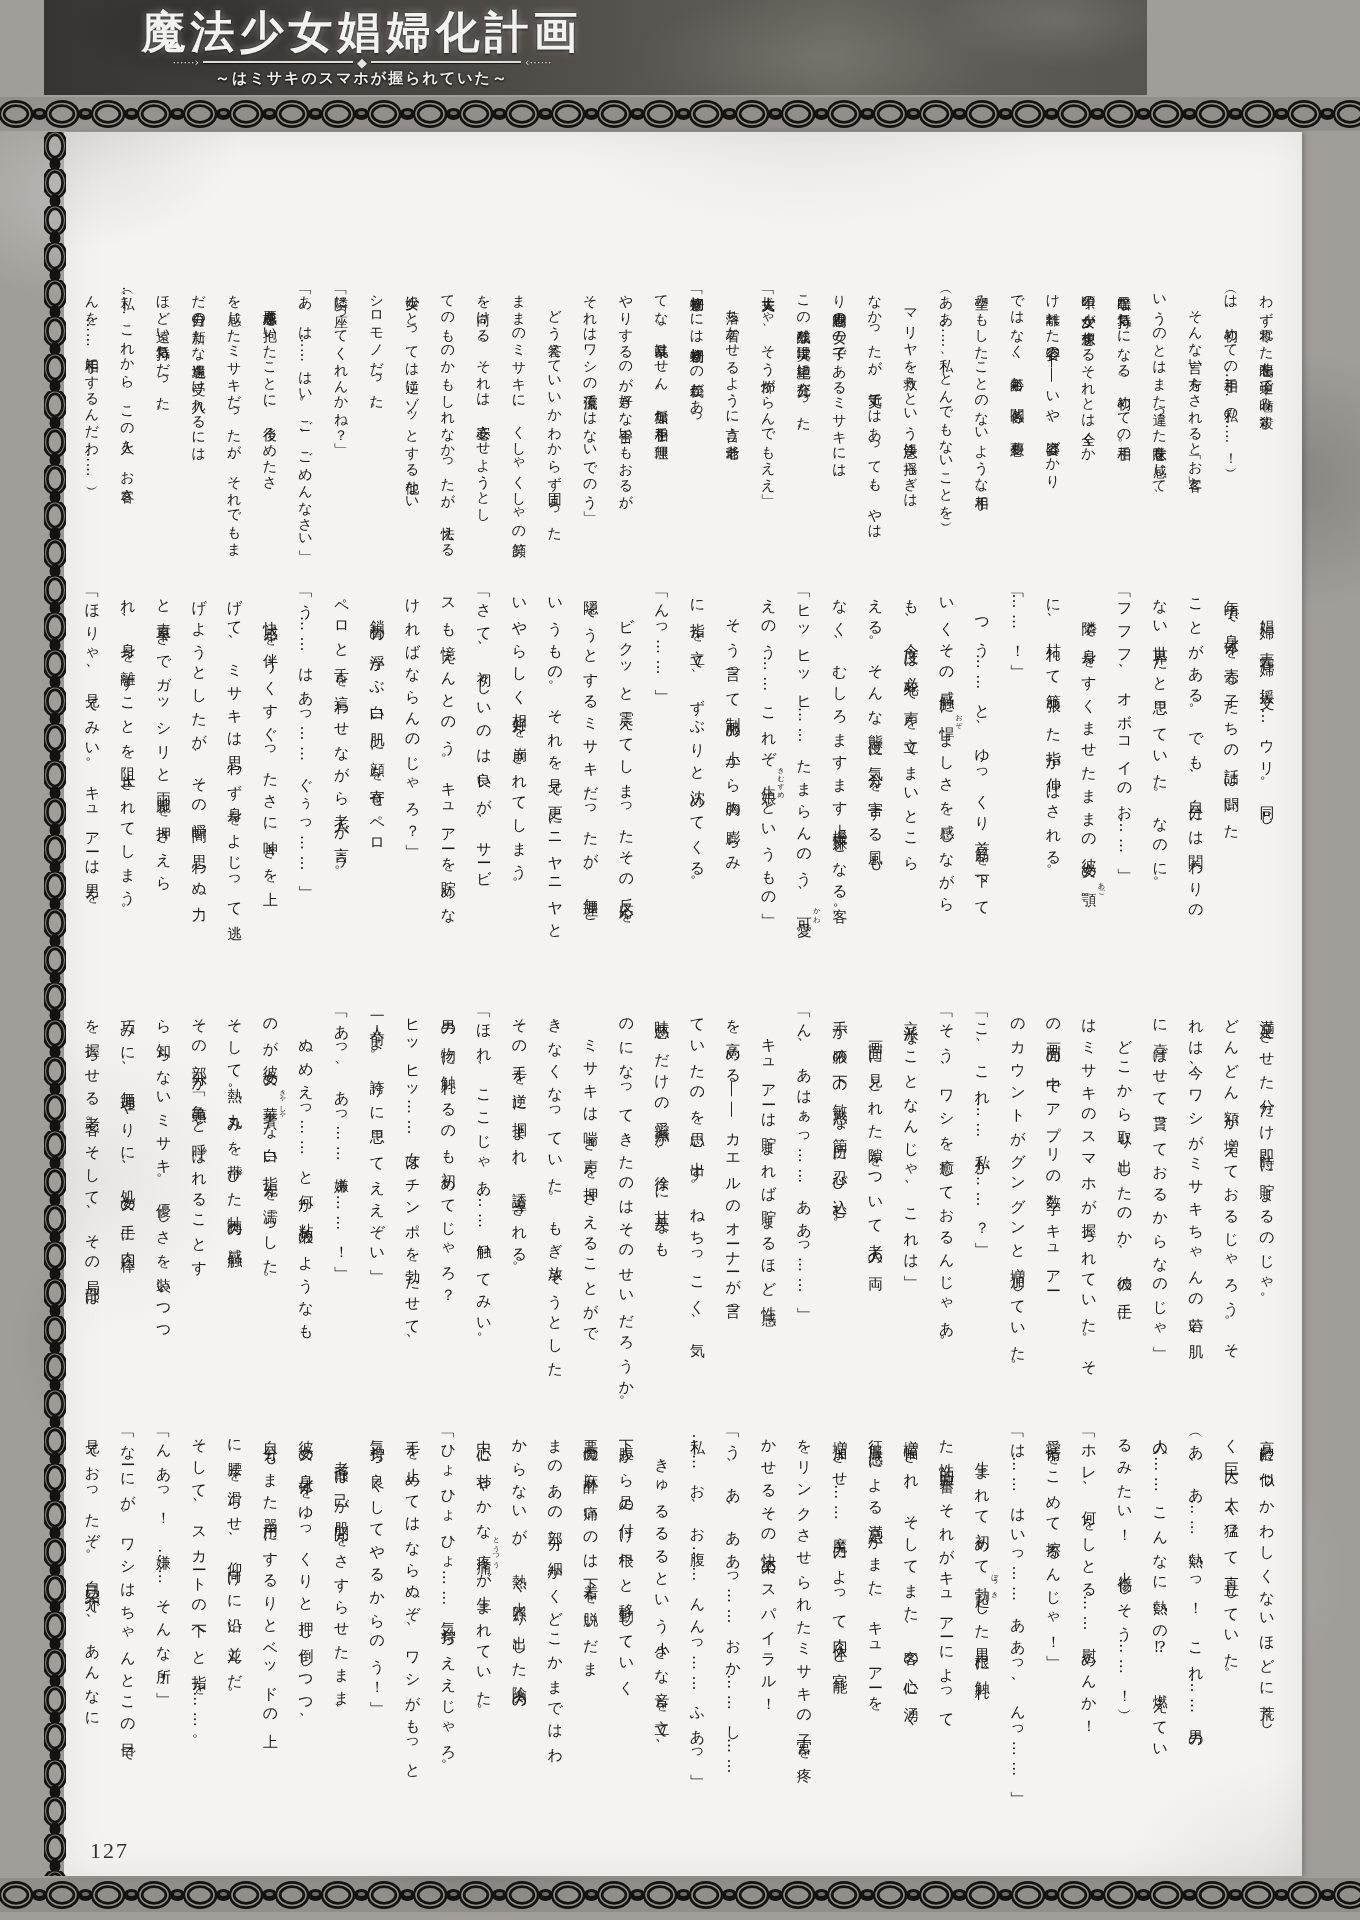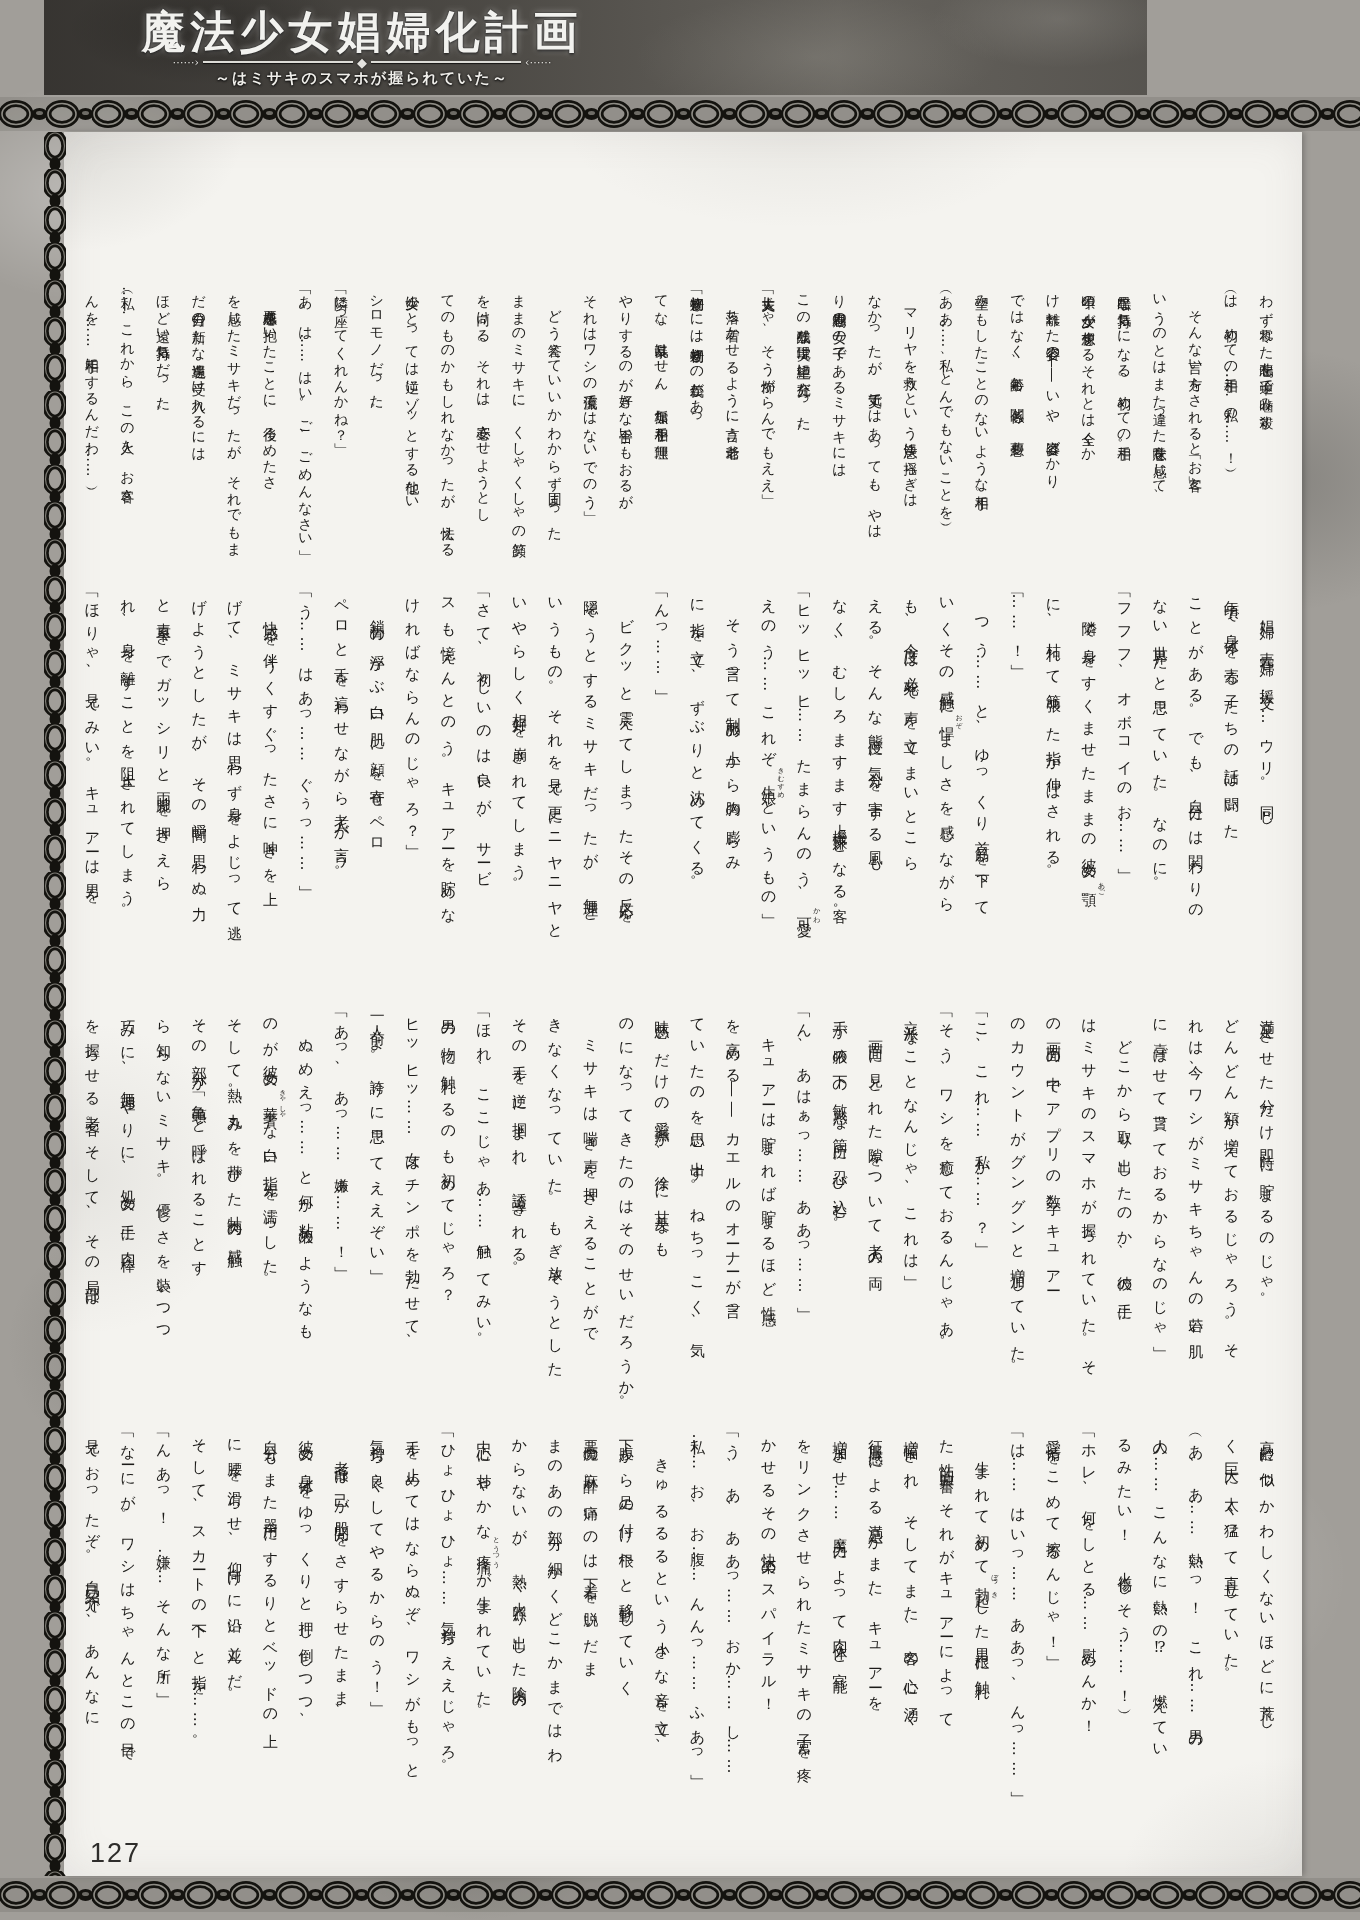--- a/index.html
+++ b/index.html
@@ -65,22 +65,22 @@
   .band-1{top:153px;height:264px;}
   .band-1 p.tline{font-size:14px;line-height:35.6px;letter-spacing:0.6px;}
   .band-2{top:456px;height:400px;}
   .band-3{top:876px;height:396px;}
   .band-4{top:1296px;height:396px;}
   .band-2 p.tline,.band-3 p.tline,.band-4 p.tline{font-size:15px;line-height:35.6px;letter-spacing:5.5px;}
   ruby{ruby-align:center;}
   rt{font-size:7px;letter-spacing:0;color:#2a2927;}
   .pagenum{
     position:absolute;left:26px;top:1706px;
-    font-family:Liberation Sans, sans-serif;
-    font-size:27px;letter-spacing:2px;color:#2e2d2b;
+    font-family:Liberation Serif, serif;
+    font-size:22px;letter-spacing:2px;color:#2e2d2b;
   }
 </style>
 </head>
 <body>
 
 <div class="title-band">
   <div class="title-inner">
     <h1>魔法少女娼婦化計画</h1>
     <div class="title-divider">
         <span>⋯⋯›</span>

